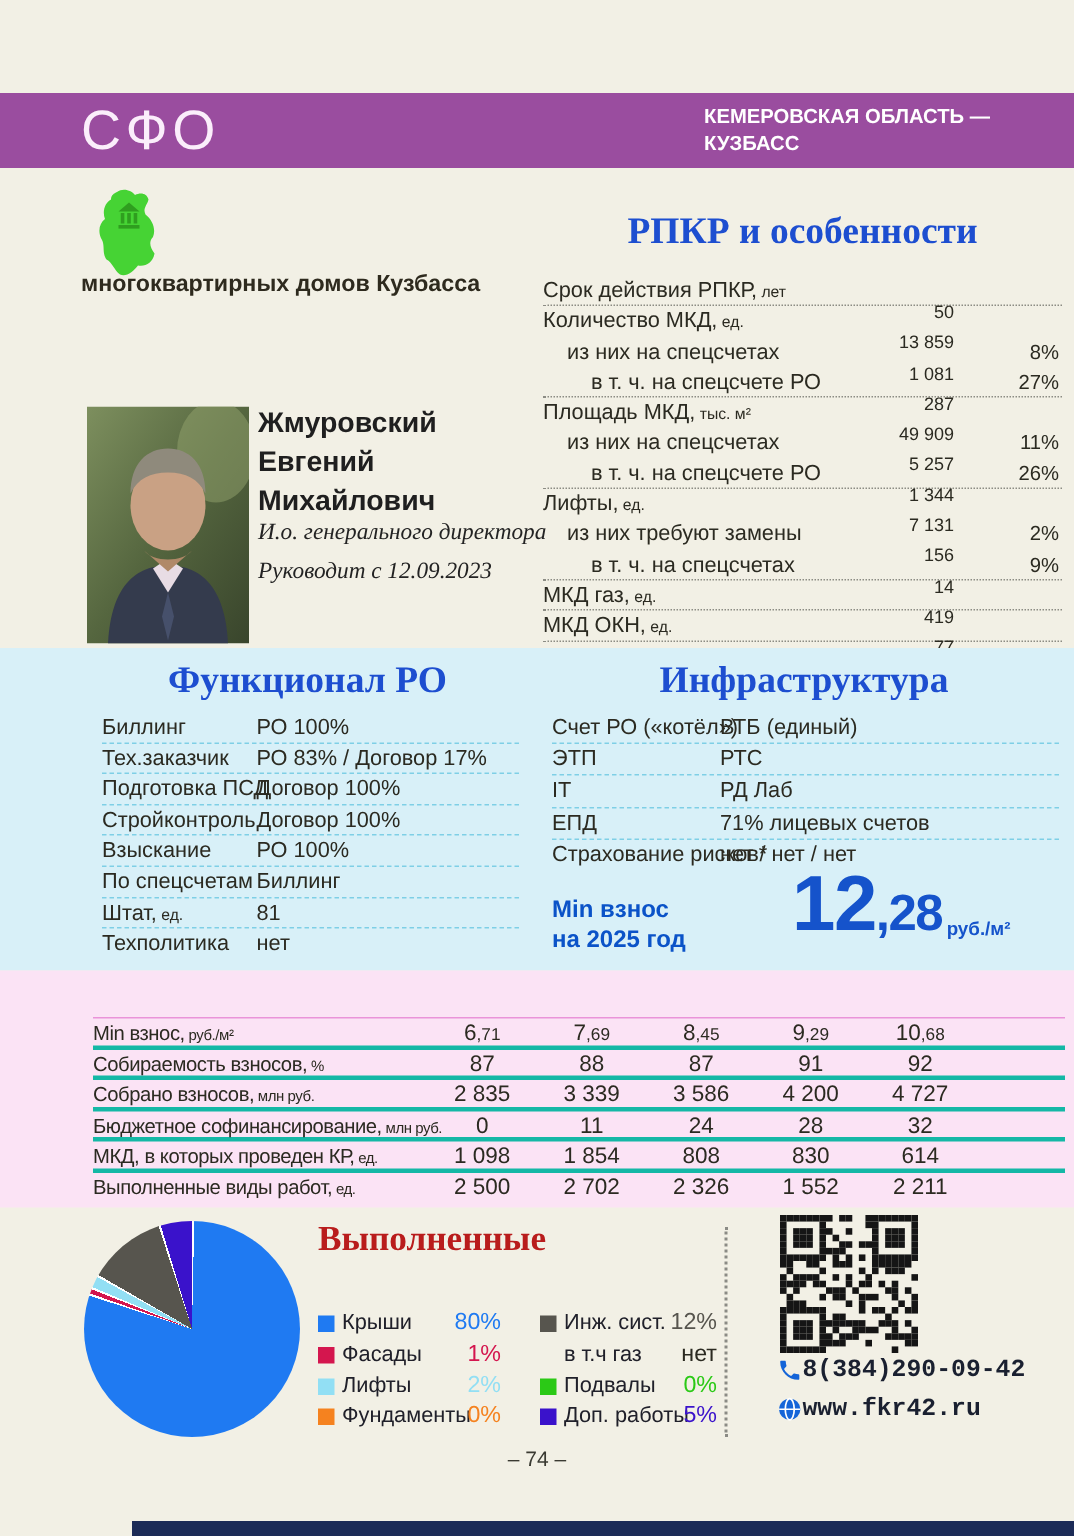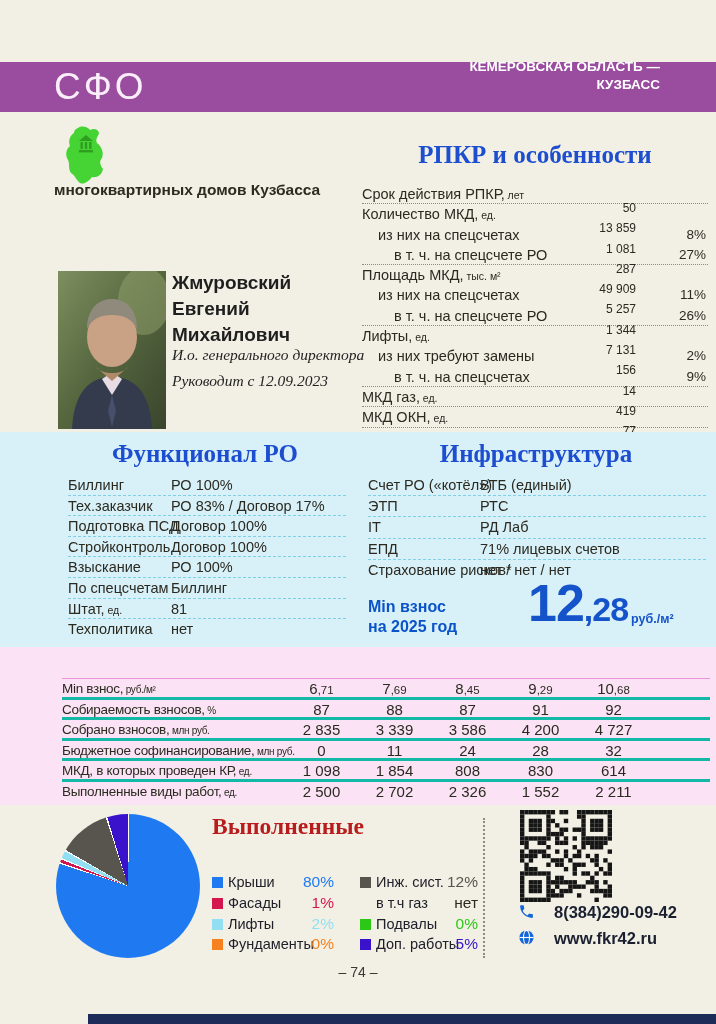--- a/index.html
+++ b/index.html
@@ -2,21 +2,21 @@
 <html><head>
 <meta charset="utf-8">
 <style>
   html,body{margin:0;padding:0;}
   .page{position:relative;width:716px;height:1024px;background:#f2f0e5;overflow:hidden;
         font-family:"Liberation Sans",sans-serif;color:#2b2a21;}
   
   .purple-bar{position:absolute;left:0;top:62px;width:100%;height:50px;background:#9a4d9f;}
   .district{position:absolute;left:54px;top:62px;height:50px;line-height:50px;
             font-size:37px;letter-spacing:3px;color:#fbeefb;font-weight:400;}
-  .region{position:absolute;right:56px;top:58px;text-align:right;color:#fff;
+  .region{position:absolute;right:56px;top:69px;color:#fff;
           font-weight:bold;font-size:13.5px;line-height:1.3;}
   
   .map-icon{position:absolute;left:62px;top:125px;width:48px;height:62px;}
   .fund-name{position:absolute;left:54px;top:179px;font-size:15.5px;font-weight:bold;
              line-height:1.4;color:#2e2a1e;}
   
   .rpkr-title{position:absolute;left:360px;top:141px;width:350px;text-align:center;
               font-family:"Liberation Serif",serif;font-weight:bold;font-size:25px;color:#1d4ed0;}
   .rpkr-table{position:absolute;left:362px;top:184px;width:346px;font-size:14.5px;}
   .r-row{position:relative;height:20.3px;line-height:20.3px;white-space:nowrap;box-sizing:border-box;}
@@ -74,22 +74,22 @@
   .pie{position:absolute;left:56px;top:814px;width:144px;height:144px;border-radius:50%;}
   .legend{position:absolute;top:872px;}
   .legend.c1{left:212px;width:122px;}
   .legend.c2{left:360px;width:118px;}
   .lg-row{position:relative;height:20.8px;line-height:20.8px;font-size:14.5px;white-space:nowrap;}
   .lg-sq{position:absolute;left:0;top:5px;width:11px;height:11px;}
   .lg-label{margin-left:16px;color:#20202a;}
   .lg-pct{position:absolute;right:0;top:0;font-size:15.5px;color:#2b2a21;}
   .divider{position:absolute;left:483px;top:818px;height:140px;border-left:2px dotted #8b8b85;}
   .qr{position:absolute;left:520px;top:810px;width:92px;height:92px;}
-  .contact{position:absolute;left:518px;display:flex;gap:19px;align-items:flex-start;
-           font-size:16.5px;font-weight:bold;color:#1a2030;}
+  .contact{position:absolute;left:518px;display:flex;gap:0;align-items:flex-end;
+           font-size:16.5px;font-weight:bold;color:#1a2030;font-family:Liberation Mono, monospace;}
   .contact.phone{top:903px;}
   .contact.web{top:929px;}
   .page-num{position:absolute;left:0;top:964px;width:100%;text-align:center;font-size:14px;color:#3a3a32;}
   .footer-bar{position:absolute;left:88px;right:0;top:1014px;height:10px;background:#1c2b57;}
 </style>
 </head>
 <body>
 
 <div class="page">
 

